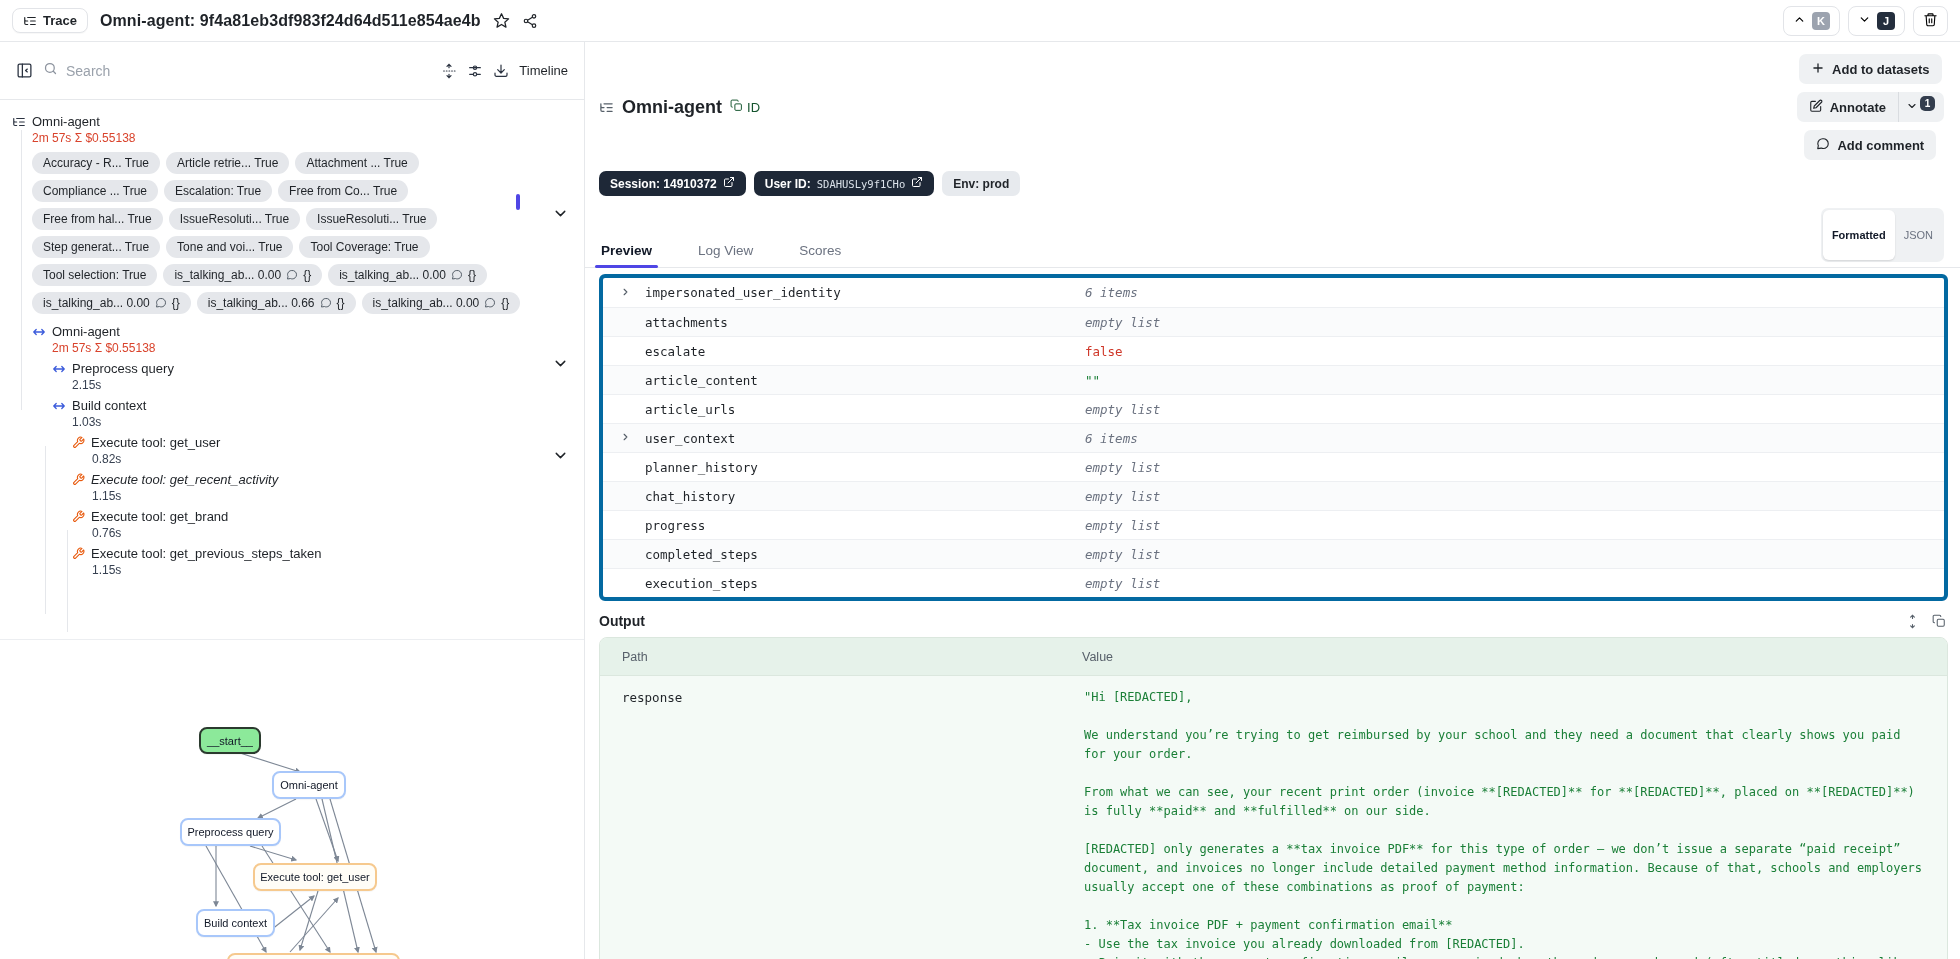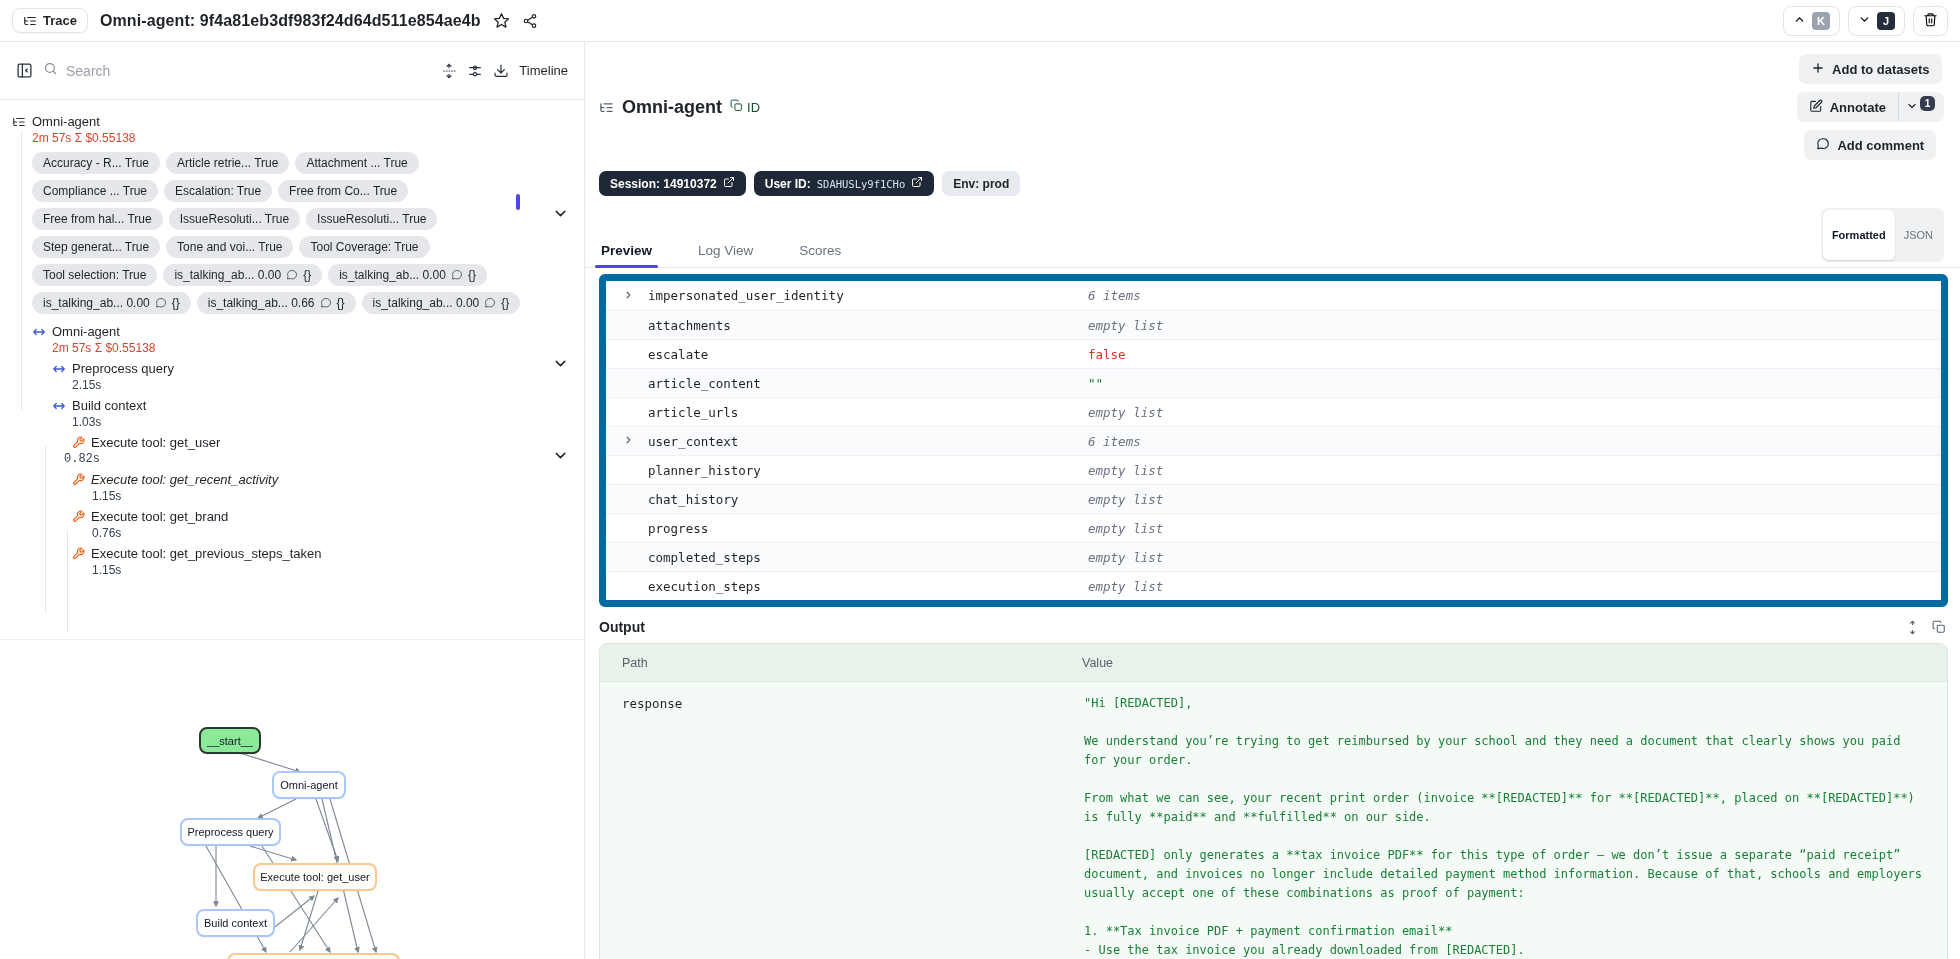--- a/index.html
+++ b/index.html
@@ -93,21 +93,21 @@
   .tab.active { color:#111827; font-weight:600; }
   .tab.active::after { content:""; position:absolute; left:-4px; right:-4px; bottom:-1px; height:3px;
     background:#4f46e5; border-radius:2px; }
   .fmt-toggle { margin-left:auto; display:flex; align-items:center; background:#eff1f3; border-radius:7px;
     padding:2px; margin-bottom:5px; }
   .fmt-opt { font-size:11px; padding:19px 9px; border-radius:6px; color:#6b7280; cursor:pointer; }
   .fmt-opt.active { background:#fff; color:#111827; font-weight:600;
     box-shadow:0 1px 2px rgba(0,0,0,.12); }
 
   .main-scroll { flex:1; overflow:hidden; padding:6px 12px 0 14px; }
-  .kv-table { border:7px solid #0369a1; border-radius:6px; overflow:hidden; }
+  .kv-table { border:4px solid #0369a1; border-radius:6px; overflow:hidden; }
   .kv-row { display:flex; align-items:center; height:29px; border-top:1px solid #edeff2;
     font-family:"DejaVu Sans Mono",monospace; font-size:12.5px; cursor:pointer; }
   .kv-row:first-child { border-top:none; }
   .kv-row:nth-child(even) { background:#fafbfc; }
   .kv-key { width:482px; flex:none; padding-left:42px; position:relative; color:#1f2328; }
   .kv-key .chev { position:absolute; left:17px; top:50%; transform:translateY(-50%); color:#57606a; }
   .kv-val { flex:1; }
   .v-meta { color:#6b7280; font-style:italic; }
   .v-bool { color:#cf3729; }
   .v-str { color:#1a7f37; }
@@ -342,21 +342,21 @@
           </div>
           <div class="span-dur" style="margin-left: 72px;">1.03s</div>
           <div class="span-row" style="padding-left: 72px;">
             <span style="display:flex">
               <svg width="13" height="13" viewBox="0 0 24 24" fill="none" stroke="#e8590c" stroke-width="2" stroke-linecap="round" stroke-linejoin="round">
                 <path d="M14.7 6.3a1 1 0 0 0 0 1.4l1.6 1.6a1 1 0 0 0 1.4 0l3.77-3.77a6 6 0 0 1-7.94 7.94l-6.91 6.91a2.12 2.12 0 0 1-3-3l6.91-6.91a6 6 0 0 1 7.94-7.94l-3.76 3.76z"></path>
               </svg>
             </span>
             <span class="span-name">Execute tool: get_user</span>
           </div>
-          <div class="span-dur" style="margin-left: 64px; font-family: Liberation Mono, monospace;">0.82s</div>
+          <div class="span-dur" style="margin-left: 92px;">0.82s</div>
           <div class="span-row" style="padding-left: 72px; font-style: italic;">
             <span style="display:flex">
               <svg width="13" height="13" viewBox="0 0 24 24" fill="none" stroke="#e8590c" stroke-width="2" stroke-linecap="round" stroke-linejoin="round">
                 <path d="M14.7 6.3a1 1 0 0 0 0 1.4l1.6 1.6a1 1 0 0 0 1.4 0l3.77-3.77a6 6 0 0 1-7.94 7.94l-6.91 6.91a2.12 2.12 0 0 1-3-3l6.91-6.91a6 6 0 0 1 7.94-7.94l-3.76 3.76z"></path>
               </svg>
             </span>
             <span class="span-name">Execute tool: get_recent_activity</span>
           </div>
           <div class="span-dur" style="margin-left: 92px;">1.15s</div>
           <div class="span-row" style="padding-left: 72px;">

